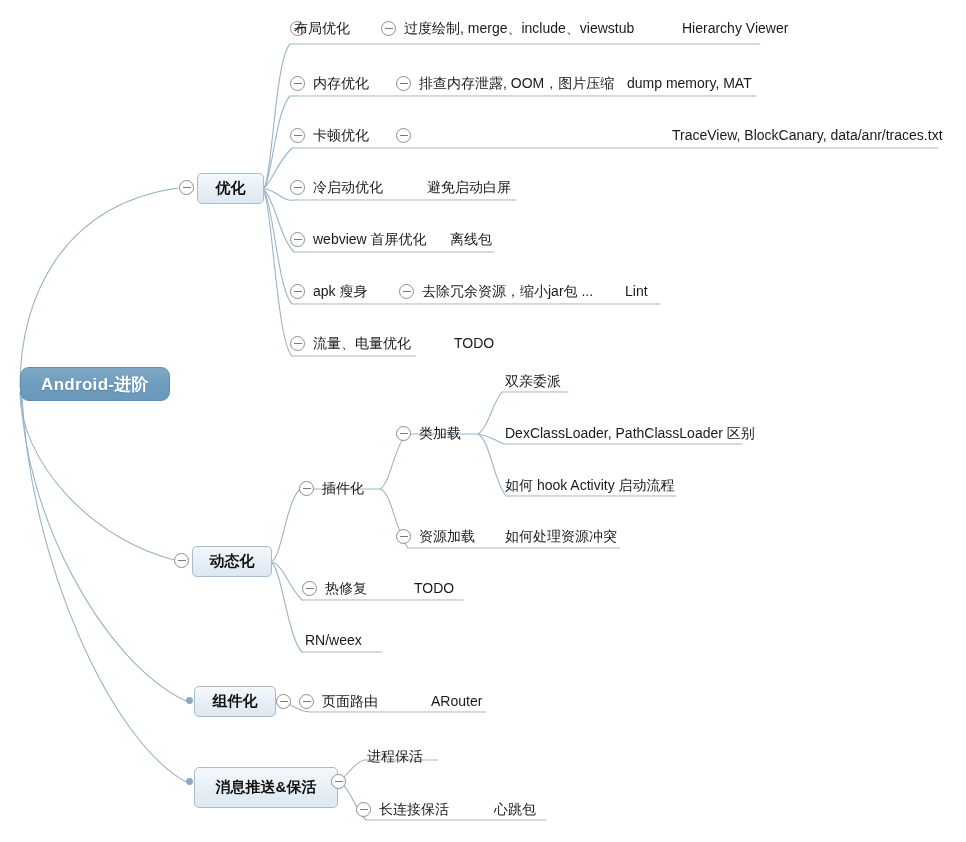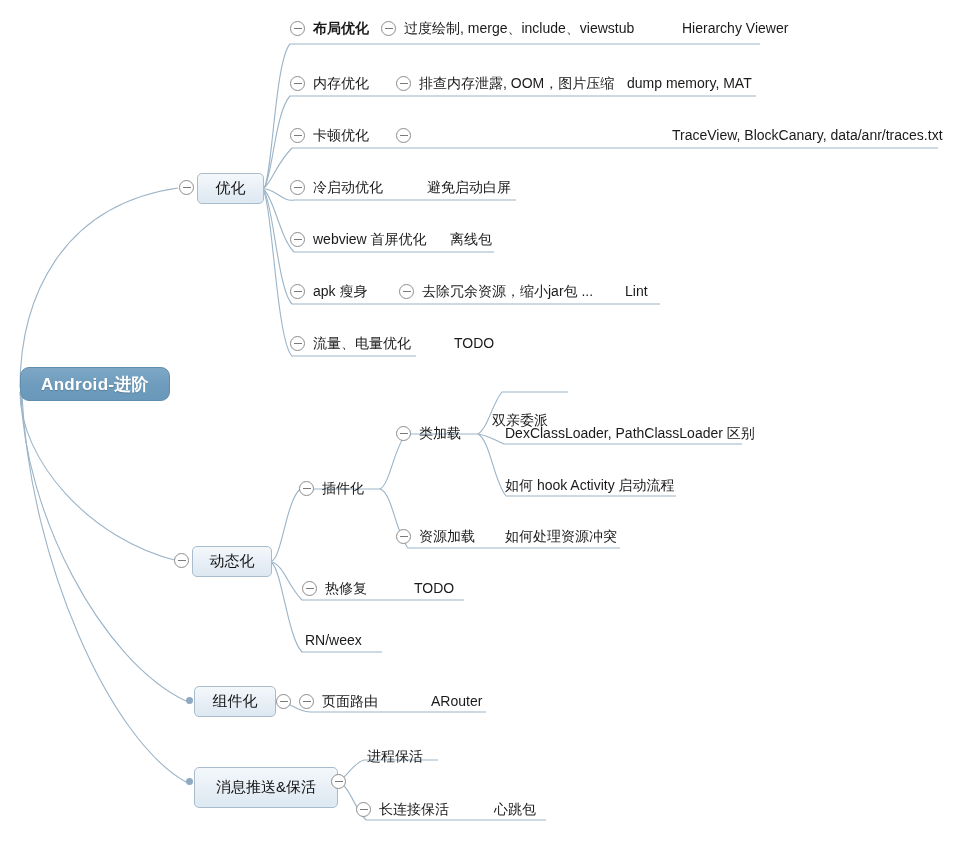--- a/index.html
+++ b/index.html
@@ -44,20 +44,21 @@
     box-sizing: border-box;
     background: linear-gradient(180deg, #f4f8fb 0%, #e8eff6 50%, #dde8f1 100%);
     border: 1px solid #a8bccd;
     border-radius: 5px;
     color: #111111;
     font-size: 15px;
     display: flex;
     align-items: center;
     justify-content: center;
     padding: 0 10px;
+    font-weight: bold;
   }
   
   .text-node {
     position: absolute;
     white-space: nowrap;
     color: #1a1a1a;
     font-size: 14px;
     line-height: 17px;
   }
   
@@ -135,21 +136,21 @@
   <div class="root-node" style="left:20px; top:367px; width:150px; height:34px;">
     <span>Android-进阶</span>
   </div>
 
   <div class="toggle" style="left:179px; top:180px;"></div>
   <div class="box-node" style="left:197px; top:173px; width:67px; height:31px;">
     <span>优化</span>
   </div>
 
   <div class="toggle" style="left:290px; top:21px;"></div>
-  <div class="text-node" style="left:313px; top:20px;font-weight:bold;">布局优化</div>
+  <div class="text-node" style="left:294px; top:20px;">布局优化</div>
   <div class="toggle" style="left:381px; top:21px;"></div>
   <div class="text-node" style="left:404px; top:20px;">过度绘制, merge、include、viewstub</div>
   <div class="text-node" style="left:682px; top:20px;">Hierarchy Viewer</div>
 
   <div class="toggle" style="left:290px; top:76px;"></div>
   <div class="text-node" style="left:313px; top:75px;">内存优化</div>
   <div class="toggle" style="left:396px; top:76px;"></div>
   <div class="text-node" style="left:419px; top:75px;">排查内存泄露, OOM，图片压缩</div>
   <div class="text-node" style="left:627px; top:75px;">dump memory, MAT</div>
 
@@ -179,21 +180,21 @@
   <div class="toggle" style="left:174px; top:553px;"></div>
   <div class="box-node" style="left:192px; top:546px; width:80px; height:31px;">
     <span>动态化</span>
   </div>
 
   <div class="toggle" style="left:299px; top:481px;"></div>
   <div class="text-node" style="left:322px; top:480px;">插件化</div>
 
   <div class="toggle" style="left:396px; top:426px;"></div>
   <div class="text-node" style="left:419px; top:425px;">类加载</div>
-  <div class="text-node" style="left:492px; top:373px;margin-top:39px;">双亲委派</div>
+  <div class="text-node" style="left:505px; top:373px;">双亲委派</div>
   <div class="text-node" style="left:505px; top:425px;">DexClassLoader, PathClassLoader 区别</div>
   <div class="text-node" style="left:505px; top:477px;">如何 hook Activity 启动流程</div>
 
   <div class="toggle" style="left:396px; top:529px;"></div>
   <div class="text-node" style="left:419px; top:528px;">资源加载</div>
   <div class="text-node" style="left:505px; top:528px;">如何处理资源冲突</div>
 
   <div class="toggle" style="left:302px; top:581px;"></div>
   <div class="text-node" style="left:325px; top:580px;">热修复</div>
   <div class="text-node" style="left:414px; top:580px;">TODO</div>

